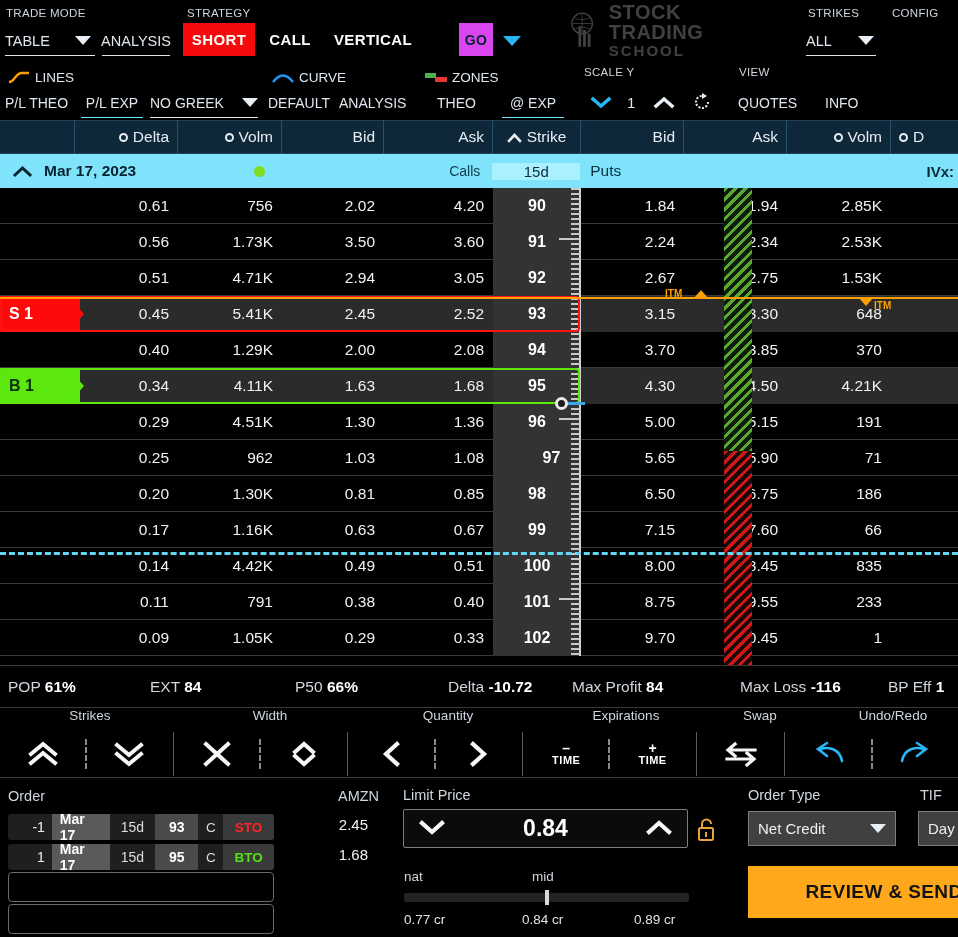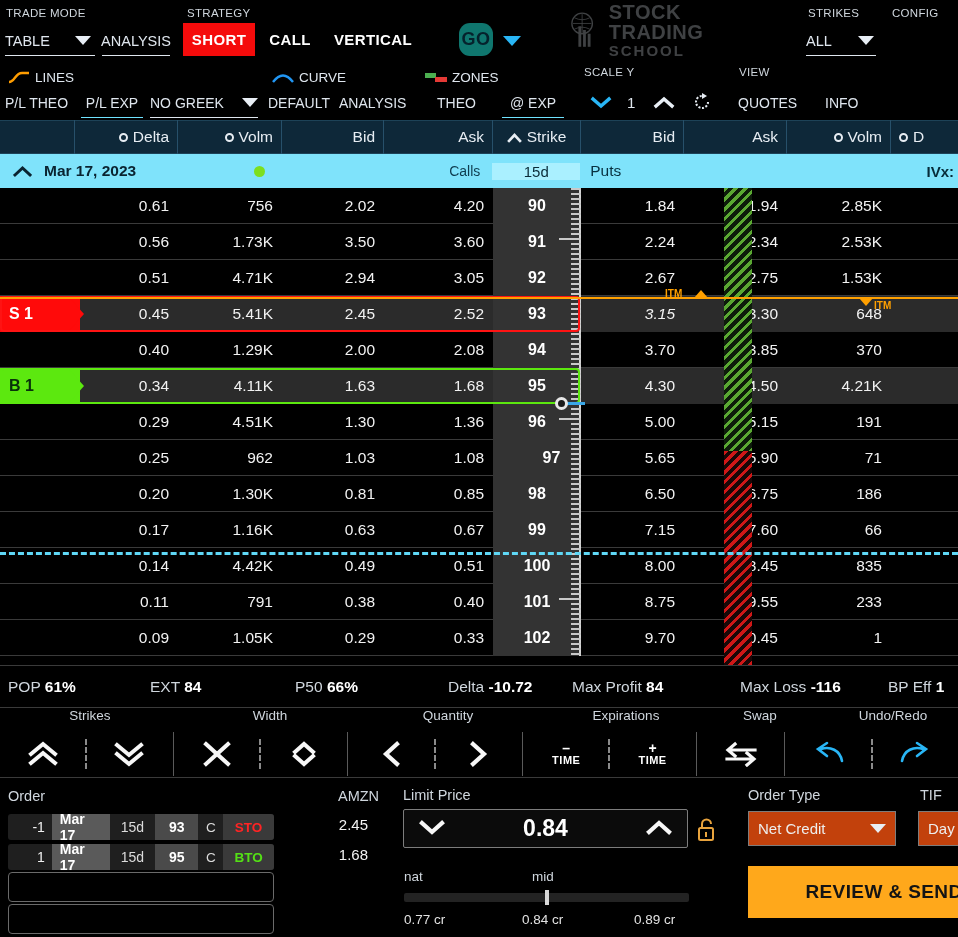--- a/index.html
+++ b/index.html
@@ -31,21 +31,21 @@
   .caret-dn-cy {
     width: 0; height: 0; border-left: 9px solid transparent;
     border-right: 9px solid transparent; border-top: 10px solid #29b6f6;
     display: inline-block;
   }
   .strat-btn {
     position: absolute; display:flex; align-items:center; justify-content:center;
     font-size: 15px; font-weight: bold; letter-spacing: .4px;
   }
   .strat-short { background: #f50b0b; color: #fff; }
-  .strat-go { background: #0f766e; color: #05222c; font-size: 18px; border-radius: 11px; }
+  .strat-go { background: #d946ef; color: #05222c; font-size: 14px; }
   .logo {
     position: absolute; left: 570px; top: 6px; width: 200px; height: 48px;
     display:flex; align-items:center; gap:7px;
     opacity: .30;
   }
   .logo-text { font-size: 20px; font-weight: bold; color:#cfd6dd; line-height: 1.0; letter-spacing:.5px;}
   .logo-sub { font-size: 15px; font-weight: bold; color:#cfd6dd; letter-spacing: 2px; }
 
   
   .chain { position: absolute; top: 120px; left: 0; width: 958px; height: 545px; }
@@ -204,21 +204,21 @@
     border:1px solid #7d7d7d; background:#0b0b0b; border-radius:2px;
   }
   .limitval { font-size:23px; font-weight:bold; color:#fff; }
   .natmid { position:absolute; font-size:13.5px; color:#cfd6dd; }
   .slider { position:absolute; height:9px; background:#232323; border-radius:2px; }
   .slider-handle { position:absolute; width:4px; height:15px; background:#d8d8d8; }
   .crval { position:absolute; font-size:13.5px; color:#e2e2e2; }
 
   .select {
     position:absolute; display:flex; align-items:center; justify-content:space-between;
-    border:1px solid #7d7d7d; background:#c2410c; padding:0 9px; font-size:15px; color:#eee;
+    border:1px solid #7d7d7d; background:#404040; padding:0 9px; font-size:15px; color:#eee;
   }
   .sendbtn {
     position:absolute; background:#ffa81b; color:#141414;
     display:flex; align-items:center; justify-content:center;
     font-size:19px; font-weight:bold; letter-spacing:.4px;
   }
   .padlock { position:absolute; }
 </style>
 </head>
 <body>
@@ -439,21 +439,21 @@
         </div>
         <div class="row sel">
           <div class="cell" style="width: 75px;"></div>
           <div class="cell" style="width: 103px;">0.45</div>
           <div class="cell" style="width: 104px;">5.41K</div>
           <div class="cell" style="width: 102px;">2.45</div>
           <div class="cell" style="width: 109px;">2.52</div>
           <div class="strike-cell" style="width: 88px;">
             <span>93</span>
           </div>
-          <div class="cell" style="width: 103px; font-style: italic;">3.15</div>
+          <div class="cell" style="width: 103px;">3.15</div>
           <div class="cell" style="width: 103px;">3.30</div>
           <div class="cell" style="width: 104px;">648</div>
           <div class="cell" style="width: 67px;"></div>
           <div class="tagbar tag-red">
             <span class="lbl">S 1</span>
             <span class="tag-arrow arrow-red"></span>
           </div>
           <div class="rowoutline out-red" style="width: 580px;"></div>
         </div>
         <div class="row">

